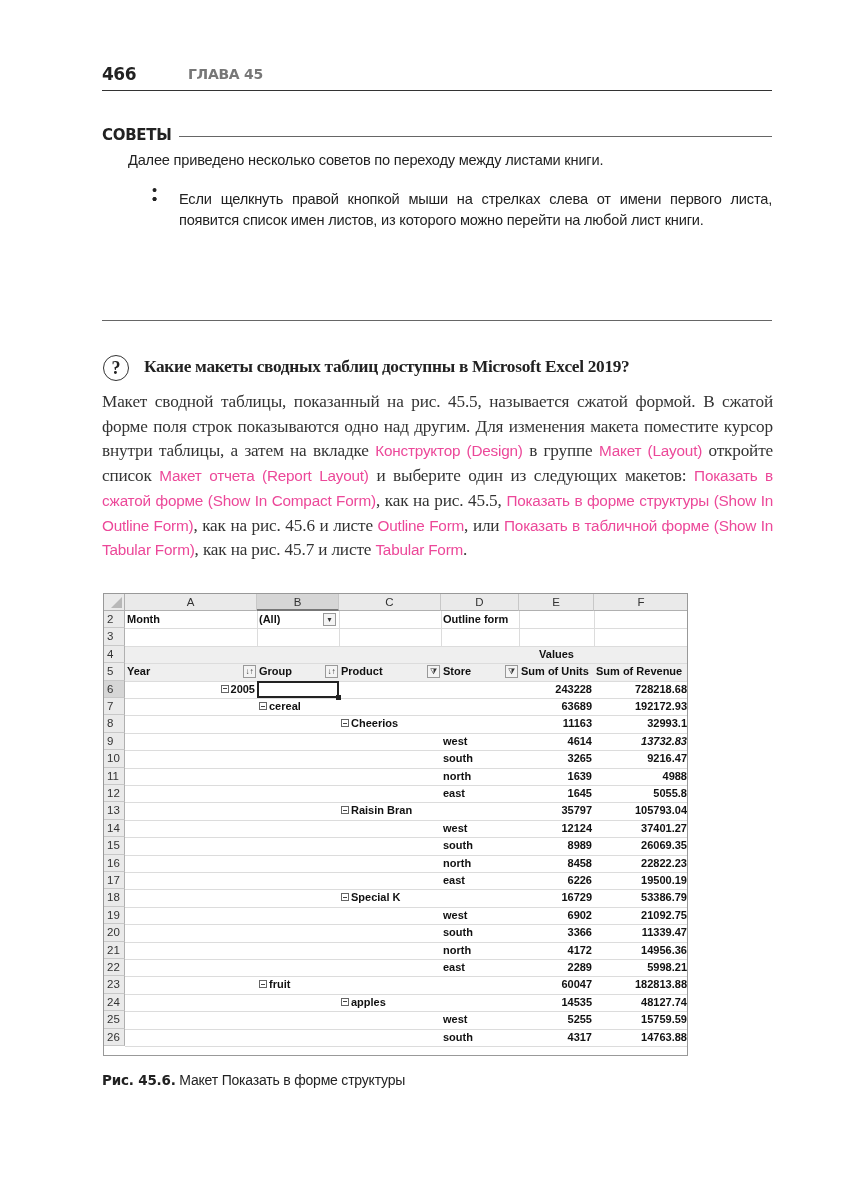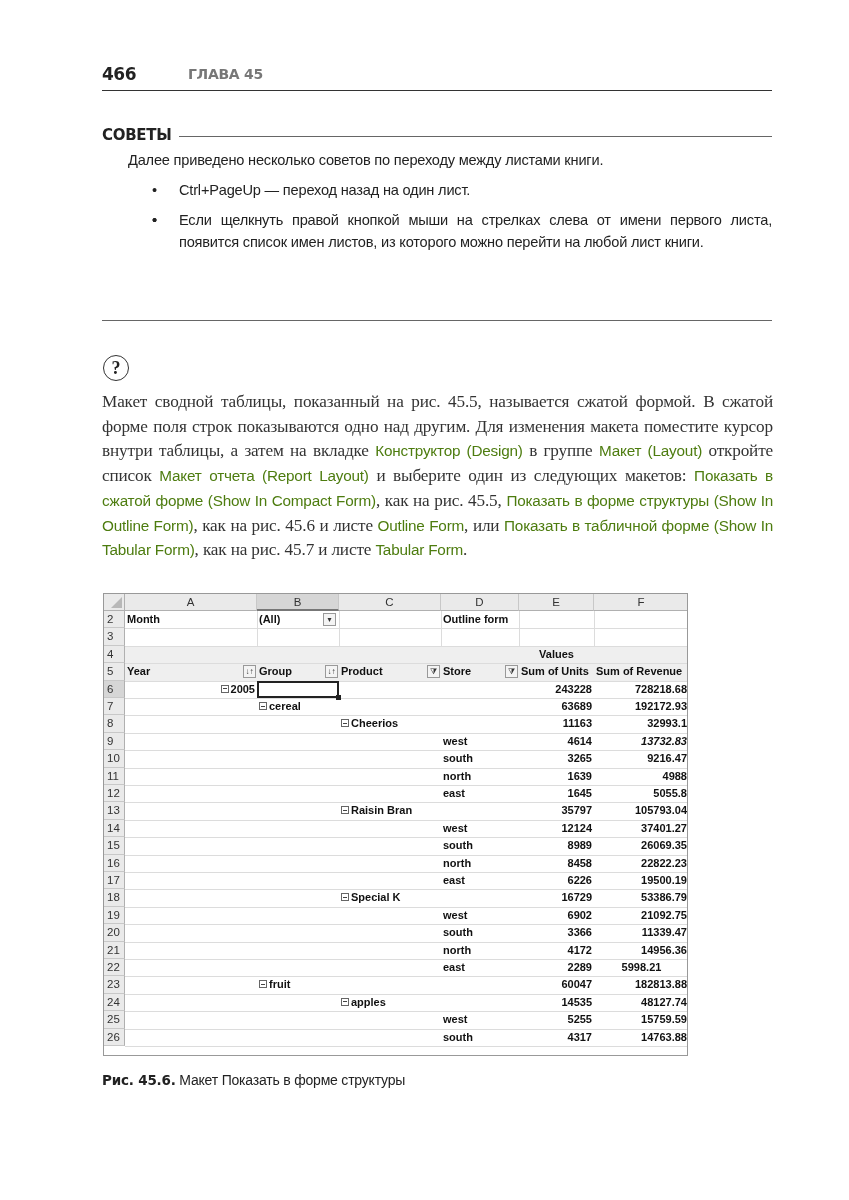--- a/index.html
+++ b/index.html
@@ -20,21 +20,21 @@
   .tips-list li .bullet { position:absolute; left:0; top:0; }
   .tips-bottom-rule { position:absolute; left:102px; top:320px; width:670px; border-top:1.2px solid #666; }
 
   
   .q-row { position:absolute; left:103px; top:355px; width:670px; height:28px; }
   .q-icon { position:absolute; left:0; top:0; width:24px; height:24px; border:1.6px solid #333; border-radius:50%; text-align:center; line-height:24px; font-family:"Liberation Serif", serif; font-weight:bold; font-size:18px; color:#222; }
   .q-text { position:absolute; left:41px; top:2px; font-family:"Liberation Serif", serif; font-weight:bold; font-size:17.3px; color:#222; letter-spacing:-0.3px; }
 
   
   .body-para { position:absolute; left:102px; top:390px; width:671px; font-family:"Liberation Serif", serif; font-size:17.2px; line-height:24.7px; color:#333; text-align:justify; letter-spacing:-0.15px; }
-  .body-para .ui { font-family:"Liberation Sans", sans-serif; font-size:15.3px; color:#4d7c0f; letter-spacing:-0.2px; }
+  .body-para .ui { font-family:"Liberation Sans", sans-serif; font-size:15.3px; color:#ec4899; letter-spacing:-0.2px; }
 
   
   .sheet { position:absolute; left:103px; top:593px; width:585px; height:463px; border:1.3px solid #999; box-sizing:border-box; background:#fff; font-family:"Liberation Sans", sans-serif; font-size:11px; color:#111; overflow:hidden; }
   .colhdr { position:absolute; top:0; height:17px; background:#eaeaea; border-right:1px solid #c8c8c8; border-bottom:1px solid #b0b0b0; box-sizing:border-box; text-align:center; line-height:17px; color:#333; font-size:11.5px; }
   .colhdr.sel { background:#d6d6d6; border-bottom:2px solid #777; }
   .corner { position:absolute; left:0; top:0; width:21px; height:17px; background:#eaeaea; border-right:1px solid #b0b0b0; border-bottom:1px solid #b0b0b0; box-sizing:border-box; }
   .corner .tri { position:absolute; right:2px; bottom:2px; width:0; height:0; border-left:11px solid transparent; border-bottom:11px solid #b8b8b8; }
   .rowhdr { position:absolute; left:0; width:21px; background:#eaeaea; border-right:1px solid #b0b0b0; border-bottom:1px solid #c8c8c8; box-sizing:border-box; text-align:left; padding-left:3px; color:#333; font-size:11.5px; }
   .rowhdr.sel { background:#d6d6d6; }
   .cell { position:absolute; box-sizing:border-box; white-space:nowrap; overflow:visible; font-weight:bold; font-size:11px; padding:0 2px; }
@@ -58,28 +58,29 @@
   <span class="pg">466</span>
   <span class="ch">ГЛАВА 45</span>
 </div>
 
 <div class="tips-title-row">
   <span class="tips-title">СОВЕТЫ</span>
   <div class="tips-rule"></div>
 </div>
 <div class="tips-intro">Далее приведено несколько советов по переходу между листами книги.</div>
 <ul class="tips-list">
-  <li><span class="bullet">•</span><span>Ctrl+PageUp — переход назад на один лист.</span></li>
+  <li><span class="bullet">•</span></li>
   <li><span class="bullet">•</span></li>
   <li><span class="bullet">•</span><span>Если щелкнуть правой кнопкой мыши на стрелках слева от имени первого листа, появится список имен листов, из которого можно перейти на любой лист книги.</span></li>
 </ul>
 <div class="tips-bottom-rule"></div>
 
 <div class="q-row">
   <div class="q-icon">?</div>
+  <div class="q-text">Какие макеты сводных таблиц доступны в Microsoft Excel 2019?</div>
 </div>
 
 <div class="body-para"><span>Макет сводной таблицы, показанный на рис. 45.5, называется сжатой формой. В сжатой форме поля строк показываются одно над другим. Для изменения макета поместите курсор внутри таблицы, а затем на вкладке </span><span class="ui">Конструктор (Design)</span><span> в группе </span><span class="ui">Макет (Layout)</span><span> откройте список </span><span class="ui">Макет отчета (Report Layout)</span><span> и выберите один из следующих макетов: </span><span class="ui">Показать в сжатой форме (Show In Compact Form)</span><span>, как на рис. 45.5, </span><span class="ui">Показать в форме структуры (Show In Outline Form)</span><span>, как на рис. 45.6 и листе </span><span class="ui">Outline Form</span><span>, или </span><span class="ui">Показать в табличной форме (Show In Tabular Form)</span><span>, как на рис. 45.7 и листе </span><span class="ui">Tabular Form</span><span>.</span></div>
 
 <div class="sheet" id="sheet">
   <div class="corner">
       <div class="tri"></div>
     </div>
 <div class="band" style="top: 51.8px; height: 34.8px;"></div>
     <div class="gridline-h" style="top: 34.4px;"></div>
@@ -201,21 +202,21 @@
     <div class="cell r" style="left: 415px; top: 312.8px; width: 75px; line-height: 17.4px; height: 17.4px;">6902</div>
     <div class="cell r" style="left: 490px; top: 312.8px; width: 95px; line-height: 17.4px; height: 17.4px;">21092.75</div>
     <div class="cell" style="left: 337px; top: 330.2px; width: 78px; line-height: 17.4px; height: 17.4px;">south</div>
     <div class="cell r" style="left: 415px; top: 330.2px; width: 75px; line-height: 17.4px; height: 17.4px;">3366</div>
     <div class="cell r" style="left: 490px; top: 330.2px; width: 95px; line-height: 17.4px; height: 17.4px;">11339.47</div>
     <div class="cell" style="left: 337px; top: 347.6px; width: 78px; line-height: 17.4px; height: 17.4px;">north</div>
     <div class="cell r" style="left: 415px; top: 347.6px; width: 75px; line-height: 17.4px; height: 17.4px;">4172</div>
     <div class="cell r" style="left: 490px; top: 347.6px; width: 95px; line-height: 17.4px; height: 17.4px;">14956.36</div>
     <div class="cell" style="left: 337px; top: 365px; width: 78px; line-height: 17.4px; height: 17.4px;">east</div>
     <div class="cell r" style="left: 415px; top: 365px; width: 75px; line-height: 17.4px; height: 17.4px;">2289</div>
-    <div class="cell r" style="left: 490px; top: 365px; width: 95px; line-height: 17.4px; height: 17.4px; text-align: center;">5998.21</div>
+    <div class="cell r" style="left: 490px; top: 365px; width: 95px; line-height: 17.4px; height: 17.4px;">5998.21</div>
     <div class="cell" style="left: 153px; top: 382.4px; width: 82px; line-height: 17.4px; height: 17.4px;"><span class="minus"></span><span>fruit</span></div>
     <div class="cell r" style="left: 415px; top: 382.4px; width: 75px; line-height: 17.4px; height: 17.4px;">60047</div>
     <div class="cell r" style="left: 490px; top: 382.4px; width: 95px; line-height: 17.4px; height: 17.4px;">182813.88</div>
     <div class="cell" style="left: 235px; top: 399.8px; width: 102px; line-height: 17.4px; height: 17.4px;"><span class="minus"></span><span>apples</span></div>
     <div class="cell r" style="left: 415px; top: 399.8px; width: 75px; line-height: 17.4px; height: 17.4px;">14535</div>
     <div class="cell r" style="left: 490px; top: 399.8px; width: 95px; line-height: 17.4px; height: 17.4px;">48127.74</div>
     <div class="cell" style="left: 337px; top: 417.2px; width: 78px; line-height: 17.4px; height: 17.4px;">west</div>
     <div class="cell r" style="left: 415px; top: 417.2px; width: 75px; line-height: 17.4px; height: 17.4px;">5255</div>
     <div class="cell r" style="left: 490px; top: 417.2px; width: 95px; line-height: 17.4px; height: 17.4px;">15759.59</div>
     <div class="cell" style="left: 337px; top: 434.6px; width: 78px; line-height: 17.4px; height: 17.4px;">south</div>

